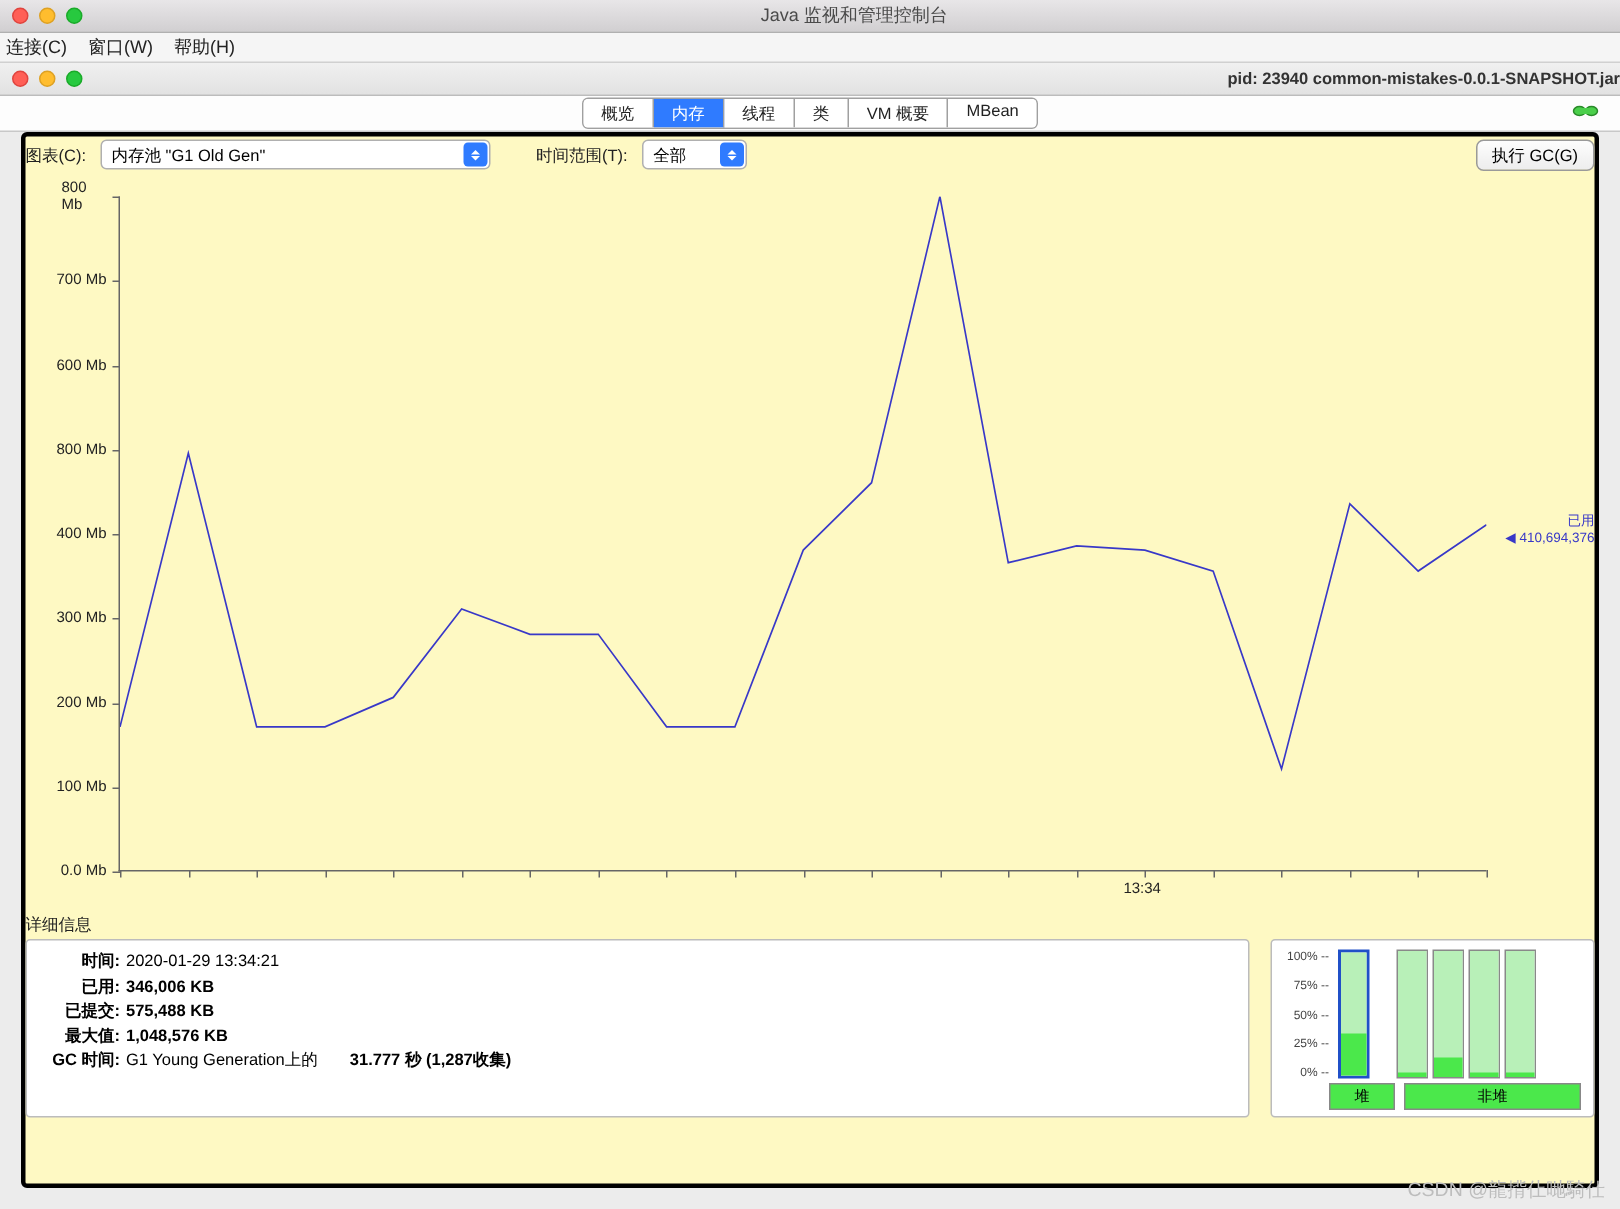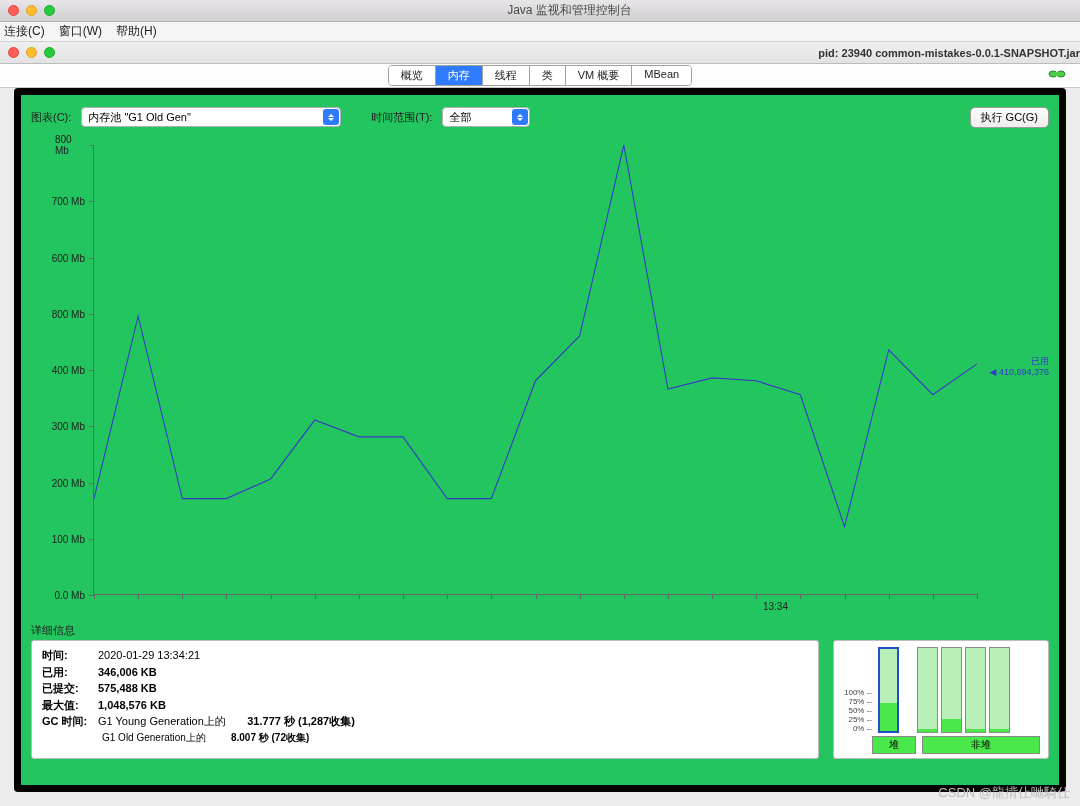--- a/index.html
+++ b/index.html
@@ -16,21 +16,21 @@
 .docbar { height: 22px; background: linear-gradient(#f0f0f0,#e2e2e2); border-bottom: 1px solid #bcbcbc; display: flex; align-items: center; justify-content: flex-end; position: relative; font-size: 11px; }
 .docbar .traffic { position: absolute; left: 8px; }
 .docbar-title { font-weight: bold; color: #333; }
 .tabs-row { height: 24px; display: flex; align-items: center; justify-content: center; background: #fdfdfd; border-bottom: 1px solid #c8c8c8; position: relative; }
 .tabs { display: flex; border: 1px solid #a0a0a0; border-radius: 4px; overflow: hidden; }
 .tab { padding: 2px 12px; font-size: 11px; background: #fff; border-right: 1px solid #a0a0a0; color: #222; cursor: default; }
 .tab:last-child { border-right: none; text-align: center; }
 .tab.active { background: #2f7bff; color: #fff; }
 .conn-icon { position: absolute; right: 14px; top: 4px; width: 18px; height: 12px; }
 .conn-icon svg { width: 18px; height: 12px; }
-.content { position: absolute; top: 88px; left: 14px; right: 14px; bottom: 14px; background: #22c55e; border: 7px solid #000000; border-radius: 4px; padding: 10px; }
+.content { position: absolute; top: 88px; left: 14px; right: 14px; bottom: 14px; background: #fef9c3; border: 3px solid #000000; border-radius: 4px; padding: 0; }
 .controls-row { display: flex; align-items: center; gap: 10px; height: 24px; }
 .controls-row label { font-size: 11px; color: #222; }
 .select { display: inline-flex; align-items: center; border: 1px solid #b0b0b0; border-radius: 4px; background: #fff; height: 20px; position: relative; padding: 0 22px 0 6px; font-size: 11px; }
 .select .arrows { position: absolute; right: 1px; top: 1px; width: 16px; height: 16px; background: #2f7bff; border-radius: 3px; display: flex; flex-direction: column; align-items: center; justify-content: center; }
 .select .arrows::before { content: ""; border-left: 3px solid transparent; border-right: 3px solid transparent; border-bottom: 3px solid #fff; margin-bottom: 1px; }
 .select .arrows::after { content: ""; border-left: 3px solid transparent; border-right: 3px solid transparent; border-top: 3px solid #fff; }
 .spacer { flex: 1; }
 .gc-btn { border: 1px solid #9a9a9a; border-radius: 5px; background: linear-gradient(#fdfdfd,#ededed); padding: 2px 10px; font-size: 11px; cursor: default; }
 .chart-area { position: relative; margin-top: 6px; height: 480px; }
 .y-axis { position: absolute; left: 0; top: 0; width: 58px; height: 460px; }
@@ -40,26 +40,26 @@
 .x-tick-mark { position: absolute; width: 1px; height: 5px; background: #666; bottom: -5px; }
 .x-tick-label { position: absolute; font-size: 10px; color: #222; transform: translateX(-50%); }
 .series-line { stroke: #3838c8; stroke-width: 1.2; fill: none; }
 .annot { position: absolute; right: 0; font-size: 9px; color: #3838c8; line-height: 1.2; text-align: right; width: 68px; }
 .annot .arrow { color: #3838c8; }
 .details-label { font-size: 11px; color: #222; margin-top: 8px; }
 .details-row { display: flex; gap: 14px; margin-top: 2px; }
 .details-box { border: 1px solid #bcbcbc; border-radius: 3px; padding: 6px 10px; font-size: 11px; line-height: 1.5; flex: 1; background: #fff; }
 .details-box b { font-weight: bold; }
 .kv { display: flex; }
-.kv .k { width: 56px; text-align: left; font-weight: bold; padding-right: 4px; }
+.kv .k { width: 56px; text-align: right; font-weight: bold; padding-right: 4px; }
 .kv .v { font-family: inherit; }
 .gc-sub { padding-left: 60px; font-size: 10px; }
 .bars-box { border: 1px solid #bcbcbc; border-radius: 3px; padding: 6px 8px 4px; background: #fff; width: 216px; }
 .bars-inner { display: flex; gap: 6px; align-items: flex-end; }
-.scale { display: flex; flex-direction: column; justify-content: flex-end; height: 86px; font-size: 8px; color: #444; text-align: right; width: 30px; }
+.scale { display: flex; flex-direction: column; justify-content: space-between; height: 86px; font-size: 8px; color: #444; text-align: right; width: 30px; }
 .bar-col { width: 21px; height: 86px; border: 1px solid #898989; position: relative; background: #fff; }
 .bar-col.sel { border: 2px solid #2050c8; }
 .bar-fill { position: absolute; bottom: 0; left: 0; right: 0; background: #4be84b; }
 .bar-shade { position: absolute; bottom: 0; left: 0; right: 0; background: #b8f0b8; }
 .bar-sep { width: 6px; }
 .bar-labels { display: flex; margin-top: 3px; }
 .bar-lab { flex: 1; text-align: center; background: #4be84b; border: 1px solid #888; font-size: 10px; padding: 1px 0; }
 .watermark { position: absolute; right: 10px; bottom: 4px; font-size: 13px; color: #bdbdbd; pointer-events: none; font-family: sans-serif; }
 </style>
 </head>
@@ -108,21 +108,21 @@
 </div>
 
 <div class="content">
   <div class="controls-row">
     <label>图表(C):</label>
     <div class="select" style="width:260px">
       <span>内存池 "G1 Old Gen"</span>
       <span class="arrows"></span>
     </div>
     <label style="margin-left:20px">时间范围(T):</label>
-    <div class="select" style="width:88px">
+    <div class="select" style="width:70px">
       <span>全部</span>
       <span class="arrows"></span>
     </div>
     <div class="spacer"></div>
     <button class="gc-btn">执行 GC(G)</button>
   </div>
 
   <div class="chart-area">
     <div class="y-axis" id="y-axis">
         <div class="y-tick" style="top: 460px;">0.0 Mb</div>
@@ -163,21 +163,20 @@
           <b class="v">575,488 KB</b>
         </div>
       <div class="kv">
           <span class="k">最大值:</span>
           <b class="v">1,048,576 KB</b>
         </div>
       <div class="kv">
           <span class="k">GC 时间:</span>
           <span class="v"><span>G1 Young Generation上的</span>&nbsp;&nbsp;&nbsp;&nbsp;&nbsp;&nbsp;&nbsp;<b>31.777  秒 (1,287收集)</b></span>
         </div>
-      <div class="gc-sub"><span>G1 Old Generation上的</span>&nbsp;&nbsp;&nbsp;&nbsp;&nbsp;&nbsp;&nbsp;&nbsp;&nbsp;<b>8.007 秒 (72收集)</b></div>
     </div>
     <div class="bars-box">
       <div class="bars-inner">
         <div class="scale" id="bar-scale">
             <div>100% --</div>
             <div>75% --</div>
             <div>50% --</div>
             <div>25% --</div>
             <div>0% --</div>
           </div>

